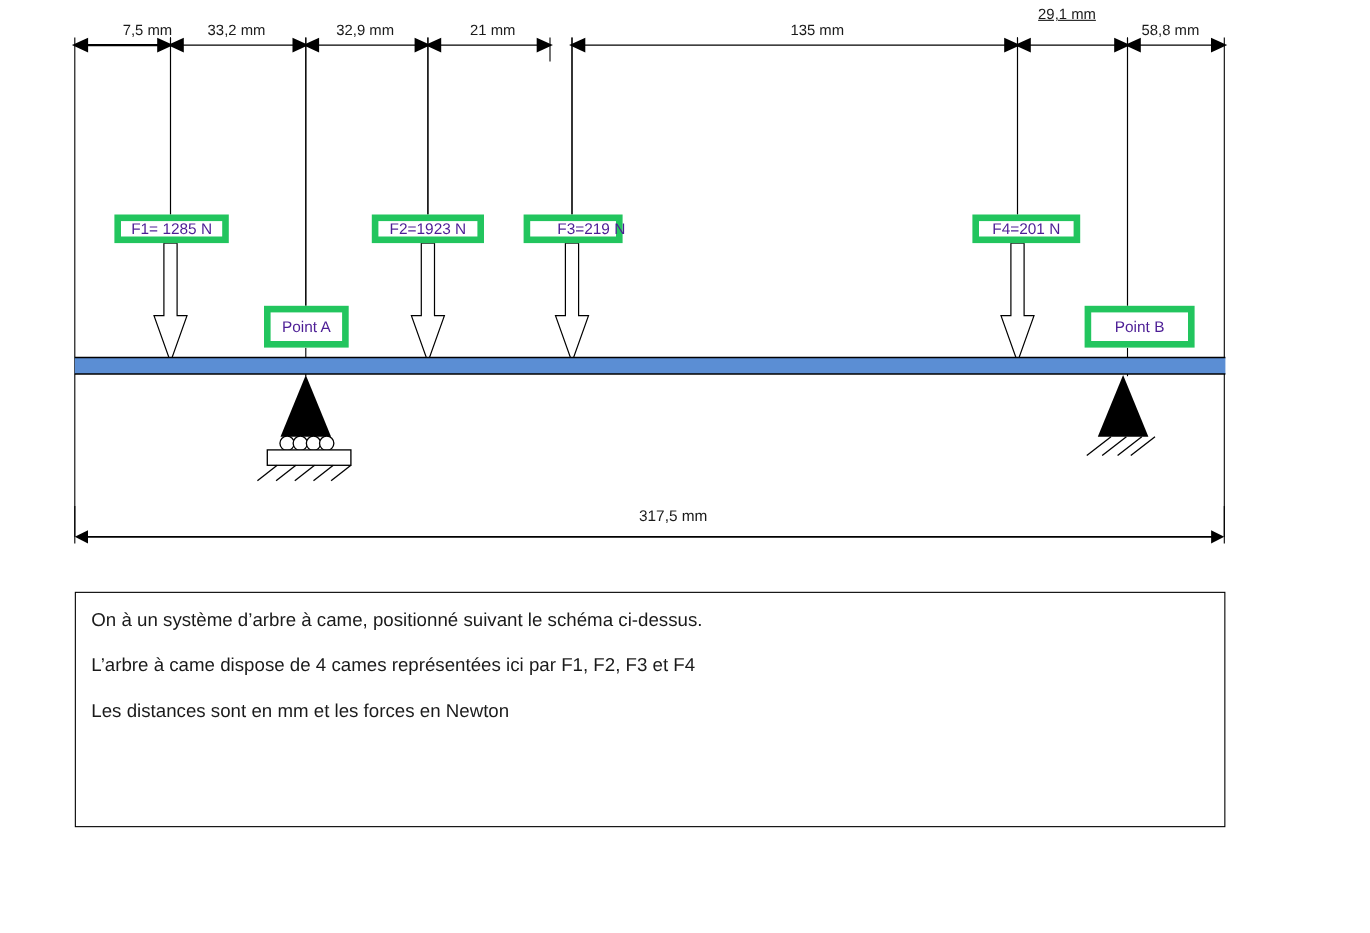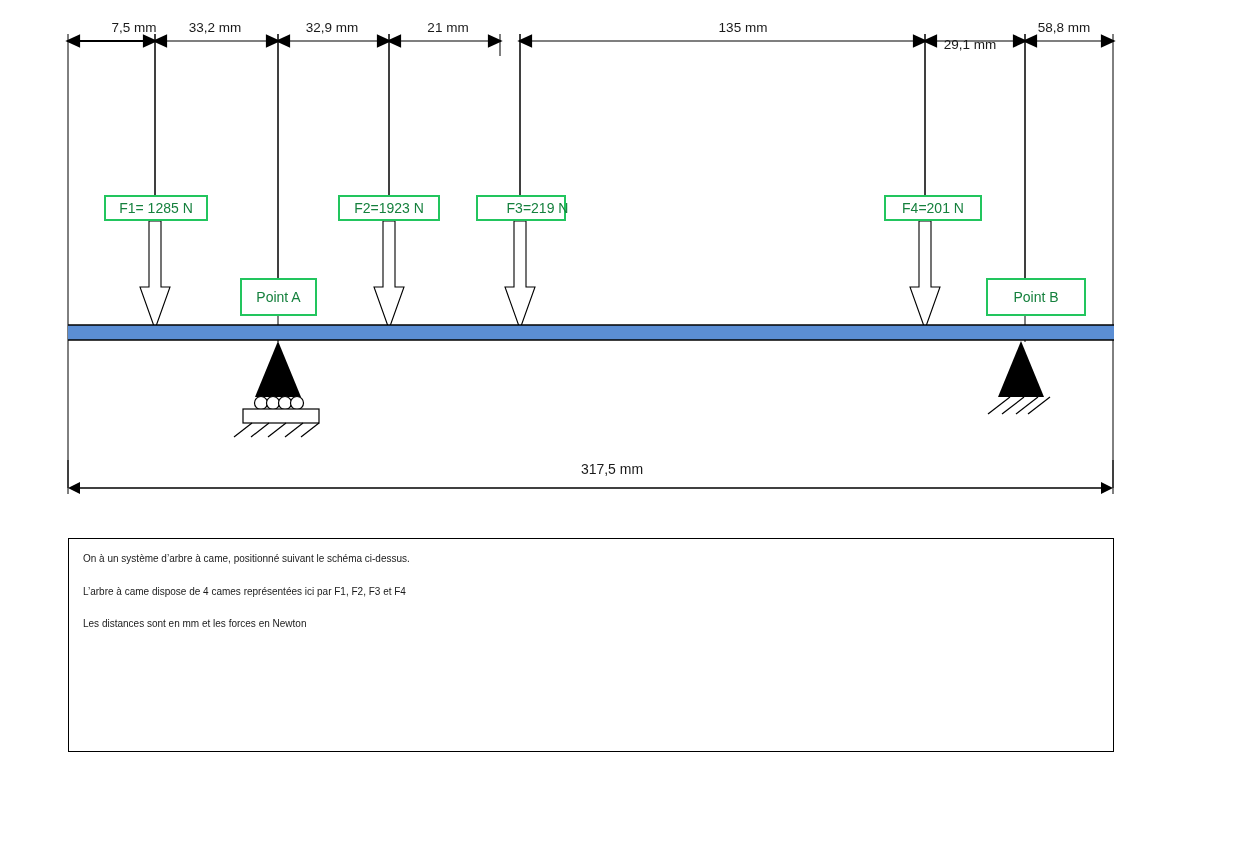--- a/index.html
+++ b/index.html
@@ -29,48 +29,48 @@
     white-space: nowrap;
     line-height: 1;
   }
   .dim-label {
     text-align: center;
     transform: translateX(-50%);
     font-size: 13.5px;
   }
   .box {
     position: absolute;
-    border: 2px solid #22c55e;
+    border: 6px solid #22c55e;
     background: #ffffff;
     display: flex;
     align-items: center;
     justify-content: center;
     font-family: "Liberation Sans", sans-serif;
     font-size: 14px;
-    color: #15803d;
+    color: #4c1d95;
     white-space: nowrap;
     box-sizing: border-box;
   }
   .force-box { height: 26px; }
   .point-box { height: 38px; }
   #text-panel {
     position: absolute;
     left: 68px;
     top: 538px;
     width: 1046px;
     height: 214px;
     border: 1px solid #000000;
     background: #ffffff;
     box-sizing: border-box;
     padding: 14px 0 0 14px;
   }
   #text-panel p {
     margin: 0 0 20px 0;
     font-family: "Liberation Sans", sans-serif;
-    font-size: 10px;
+    font-size: 17px;
     color: #1a1a1a;
     line-height: 1.25;
   }
   #text-panel .listline {
     margin-left: 38px;
     text-indent: 0;
   }
   #text-panel .listline .num { display: inline-block; width: 34px; }
 </style>
 </head>
@@ -189,21 +189,21 @@
     <polygon points="1113,488 1101,482 1101,494" fill="#000"></polygon>
   </g>
 
 </svg>
 
 <div class="lbl dim-label" style="left:112px; top:21px;margin-left:22px;">7,5 mm</div>
 <div class="lbl dim-label" style="left:215px; top:21px;">33,2 mm</div>
 <div class="lbl dim-label" style="left:332px; top:21px;">32,9 mm</div>
 <div class="lbl dim-label" style="left:448px; top:21px;">21 mm</div>
 <div class="lbl dim-label" style="left:707px; top:21px;margin-left:36px;">135 mm</div>
-<div class="lbl dim-label" style="left:970px; top:38px;">29,1 mm</div>
+<div class="lbl dim-label" style="left:970px; top:6px;text-decoration:underline;">29,1 mm</div>
 <div class="lbl dim-label" style="left:1064px; top:21px;">58,8 mm</div>
 
 <div class="lbl dim-label" style="left:612px; top:462px; font-size:14px;">317,5 mm</div>
 
 <div class="box force-box" style="left:104px; top:195px; width:104px;">F1= 1285 N</div>
 <div class="box force-box" style="left:338px; top:195px; width:102px;">F2=1923 N</div>
 <div class="box force-box" style="left:476px; top:195px; width:90px;padding-left:33px;">F3=219 N</div>
 <div class="box force-box" style="left:884px; top:195px; width:98px;">F4=201 N</div>
 
 <div class="box point-box" style="left:240px; top:278px; width:77px;">Point A</div>

